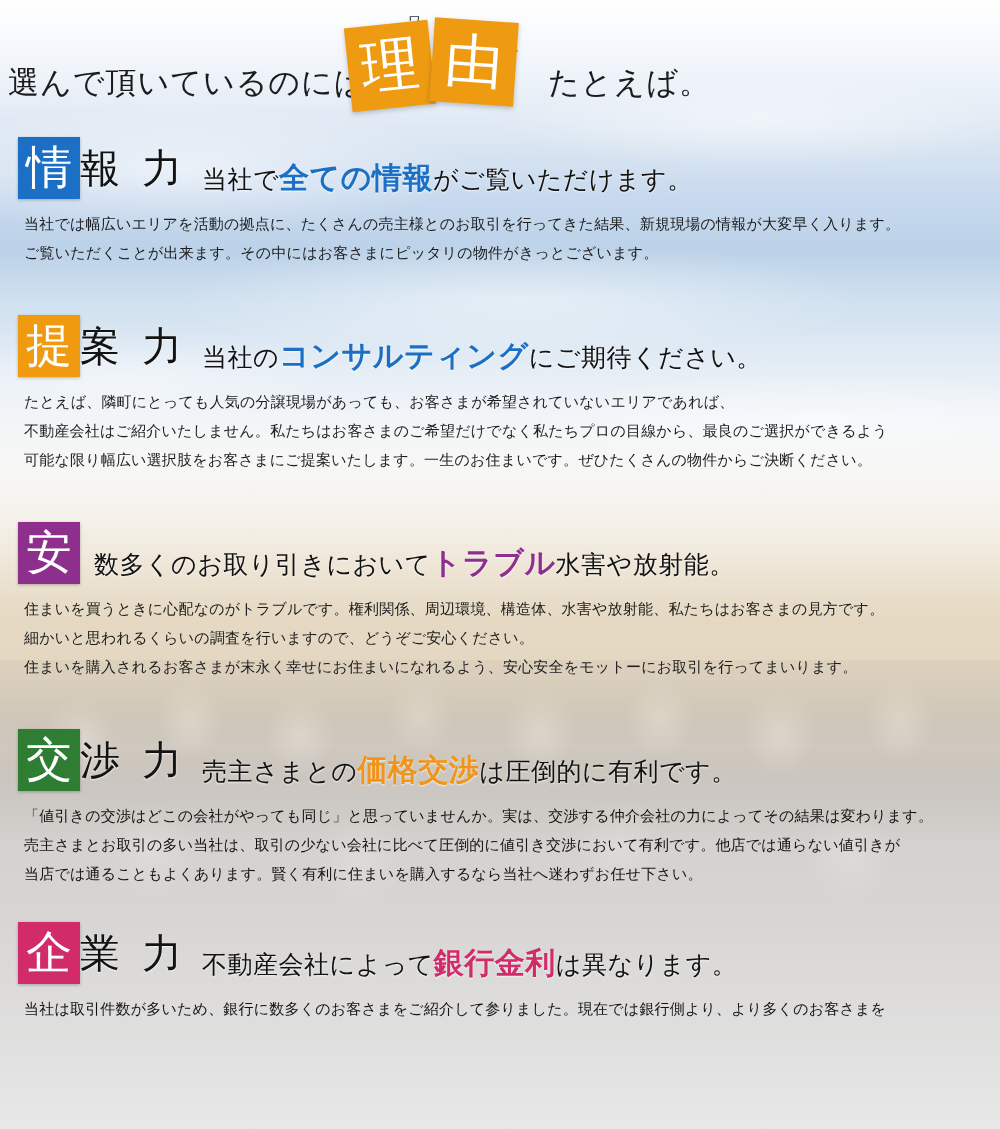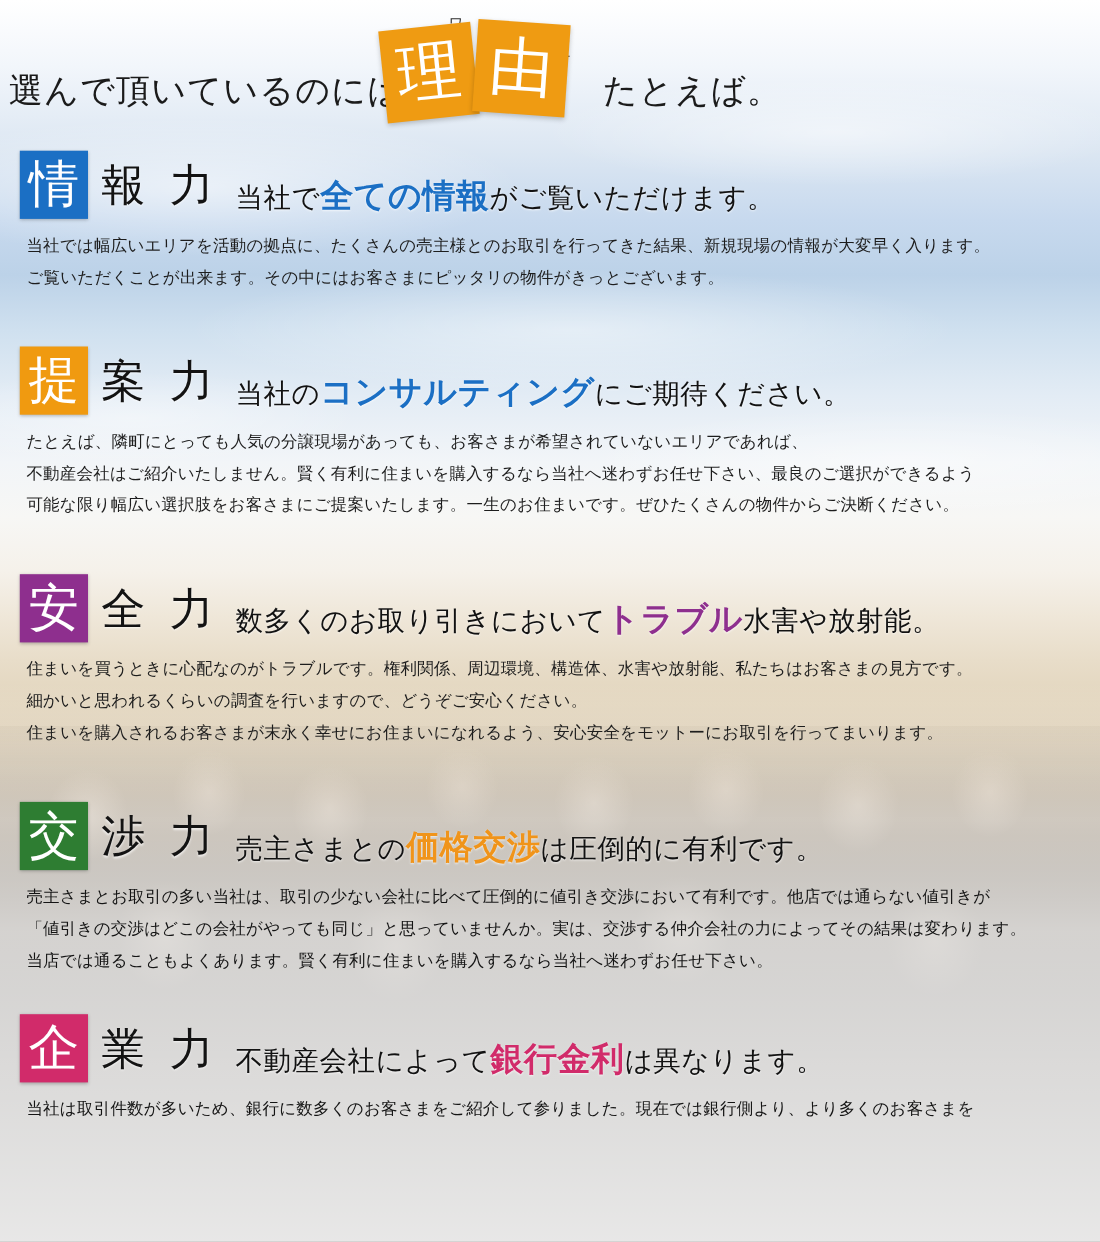--- a/index.html
+++ b/index.html
@@ -164,21 +164,21 @@
     color: #ffffff;
     font-size: 46px;
     line-height: 62px;
     text-align: center;
     flex: 0 0 auto;
     box-shadow: 0 1px 3px rgba(0,0,0,0.25);
   }
   .kanji-rest {
     font-size: 40px;
     color: #131313;
-    margin-left: 12px;
+    margin-left: 0;
     letter-spacing: 6px;
     flex: 0 0 auto;
     text-shadow: 0 1px 2px rgba(255,255,255,0.7);
   }
   .sec-tagline {
     font-size: 25px;
     color: #121212;
     margin-left: 14px;
     white-space: nowrap;
     letter-spacing: 0.5px;
@@ -239,51 +239,50 @@
     <div class="spacer-md"></div>
 
     <div class="section">
       <div class="sec-head">
         <div class="kanji-box" style="background:#f09a10;">提</div>
         <div class="kanji-rest">案 力</div>
         <div class="sec-tagline"><span>当社の</span><span class="hl" style="color:#1b6fc4;">コンサルティング</span><span>にご期待ください。</span></div>
       </div>
       <div class="sec-body">
         <p>たとえば、隣町にとっても人気の分譲現場があっても、お客さまが希望されていないエリアであれば、</p>
-        <p>不動産会社はご紹介いたしません。賢く有利に住まいを購入するなら当社へ迷わずお任せ下さい、最良のご選択ができるよう</p>
+        <p>不動産会社はご紹介いたしません。私たちはお客さまのご希望だけでなく私たちプロの目線から、最良のご選択ができるよう</p>
         <p>可能な限り幅広い選択肢をお客さまにご提案いたします。一生のお住まいです。ぜひたくさんの物件からご決断ください。</p>
       </div>
     </div>
 
     <div class="spacer-md"></div>
 
     <div class="section">
       <div class="sec-head">
         <div class="kanji-box" style="background:#8e2f8e;">安</div>
-        <div class="kanji-rest">全 力</div>
         <div class="sec-tagline"><span>数多くのお取り引きにおいて</span><span class="hl" style="color:#8e2f8e;">トラブル</span><span>水害や放射能。</span></div>
       </div>
       <div class="sec-body">
         <p>住まいを買うときに心配なのがトラブルです。権利関係、周辺環境、構造体、水害や放射能、私たちはお客さまの見方です。</p>
         <p>細かいと思われるくらいの調査を行いますので、どうぞご安心ください。</p>
         <p>住まいを購入されるお客さまが末永く幸せにお住まいになれるよう、安心安全をモットーにお取引を行ってまいります。</p>
       </div>
     </div>
 
     <div class="spacer-md"></div>
 
     <div class="section">
       <div class="sec-head">
         <div class="kanji-box" style="background:#2e7d32;">交</div>
         <div class="kanji-rest">渉 力</div>
         <div class="sec-tagline"><span>売主さまとの</span><span class="hl" style="color:#f0941a;">価格交渉</span><span>は圧倒的に有利です。</span></div>
       </div>
       <div class="sec-body on-dark">
+        <p>「値引きの交渉はどこの会社がやっても同じ」と思っていませんか。実は、交渉する仲介会社の力によってその結果は変わります。</p>
         <p>売主さまとお取引の多い当社は、取引の少ない会社に比べて圧倒的に値引き交渉において有利です。他店では通らない値引きが</p>
-        <p>「値引きの交渉はどこの会社がやっても同じ」と思っていませんか。実は、交渉する仲介会社の力によってその結果は変わります。</p>
         <p>当店では通ることもよくあります。賢く有利に住まいを購入するなら当社へ迷わずお任せ下さい。</p>
       </div>
     </div>
 
     <div class="spacer-sm"></div>
 
     <div class="section">
       <div class="sec-head">
         <div class="kanji-box" style="background:#d12b6a;">企</div>
         <div class="kanji-rest">業 力</div>

